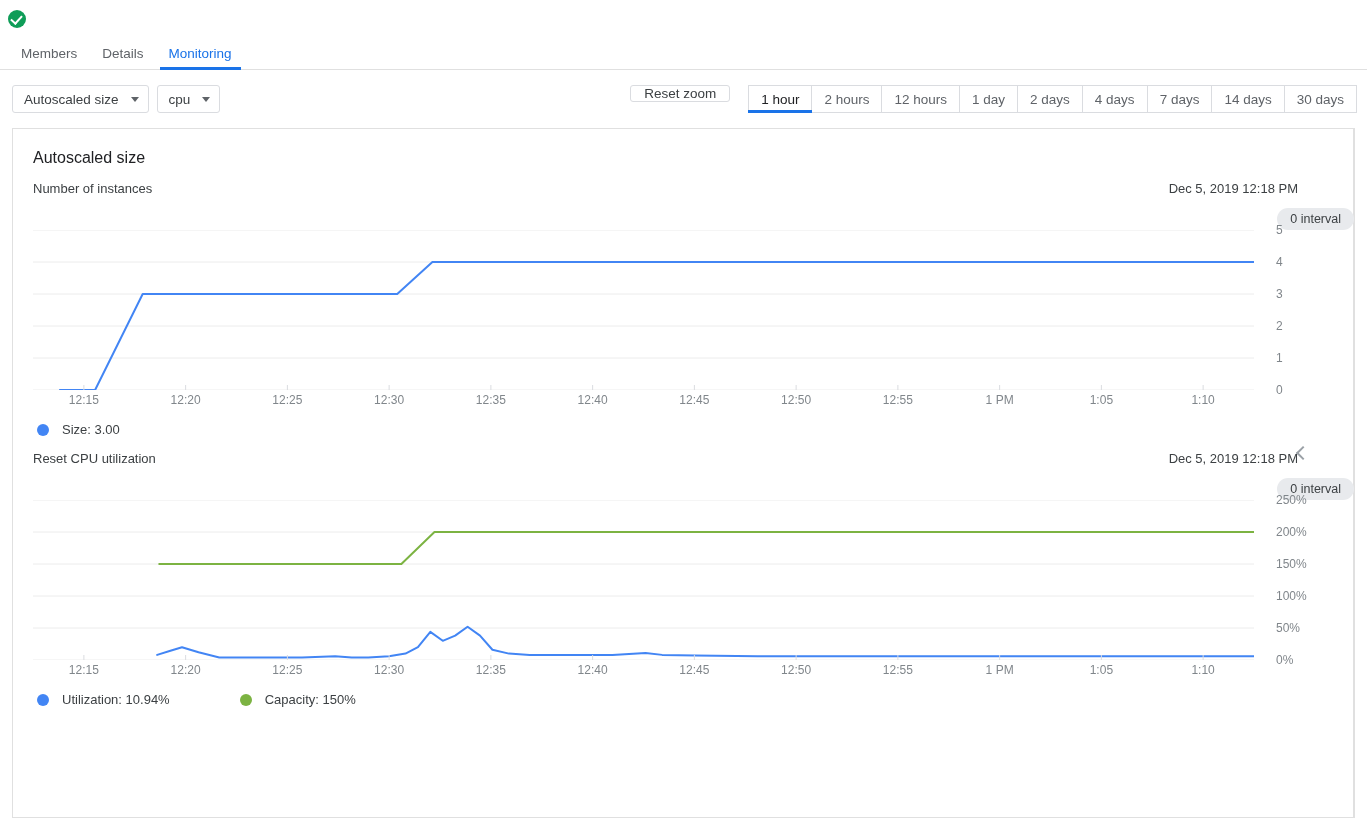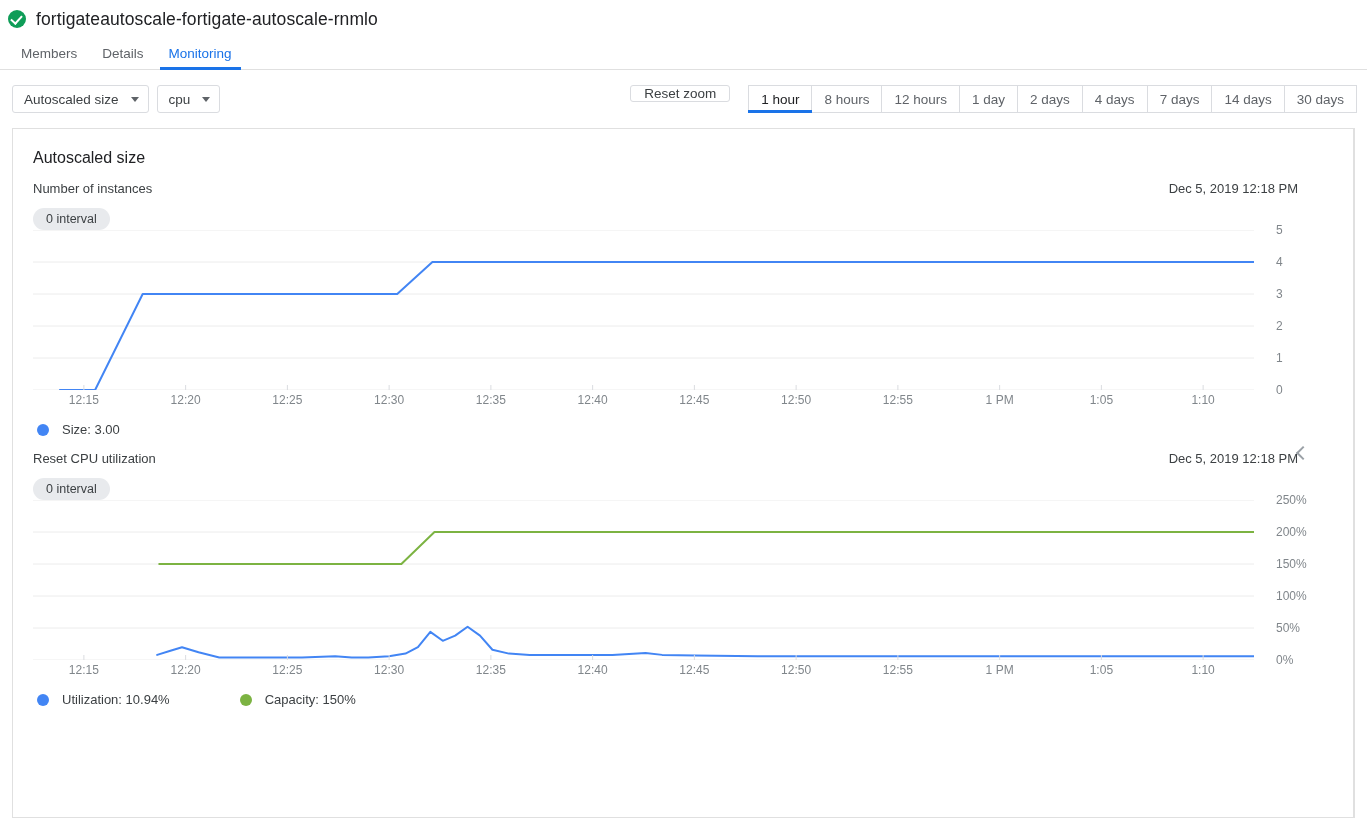--- a/index.html
+++ b/index.html
@@ -139,21 +139,21 @@
     background: #fff;
     height: 690px;
     position: relative;
   }
   .card-title {
     font-size: 16px;
     color: #202124;
     padding: 20px 0 0 20px;
   }
 
-  .chart-block { position: relative; }
+  .chart-block { position: relative; text-align: right; }
   .chart-head {
     display: flex; align-items: baseline;
     justify-content: space-between;
     padding: 14px 56px 0 20px;
   }
   .chart-sub { font-size: 13px; color: #3c4043; }
   .chart-date { font-size: 13px; color: #3c4043; white-space: nowrap; }
 
   .interval-pill {
     display: inline-block;
@@ -243,21 +243,20 @@
     position: absolute;
     right: 0; top: 0; bottom: 0;
     width: 1px; background: #e0e0e0;
   }
 </style>
 </head>
 <body>
 
 <div class="page-header">
   <div class="status-icon"></div>
-  <div class="page-title">fortigateautoscale-fortigate-autoscale-rnmlo</div>
 </div>
 
 <div class="tabbar">
   <div class="tab">Members</div>
   <div class="tab">Details</div>
   <div class="tab active">Monitoring</div>
 </div>
 
 <div class="toolbar">
   <div class="toolbar-left">
@@ -267,21 +266,21 @@
     </div>
     <div class="select-box">
       <span>cpu</span>
       <span class="caret"></span>
     </div>
   </div>
   <div class="toolbar-right">
     <div class="reset-zoom">Reset zoom</div>
     <div class="range-group">
       <div class="range-btn active">1 hour</div>
-      <div class="range-btn">8 hours</div>
+      <div class="range-btn">2 hours</div>
       <div class="range-btn">12 hours</div>
       <div class="range-btn">1 day</div>
       <div class="range-btn">2 days</div>
       <div class="range-btn">4 days</div>
       <div class="range-btn">7 days</div>
       <div class="range-btn">14 days</div>
       <div class="range-btn">30 days</div>
     </div>
   </div>
 </div>

